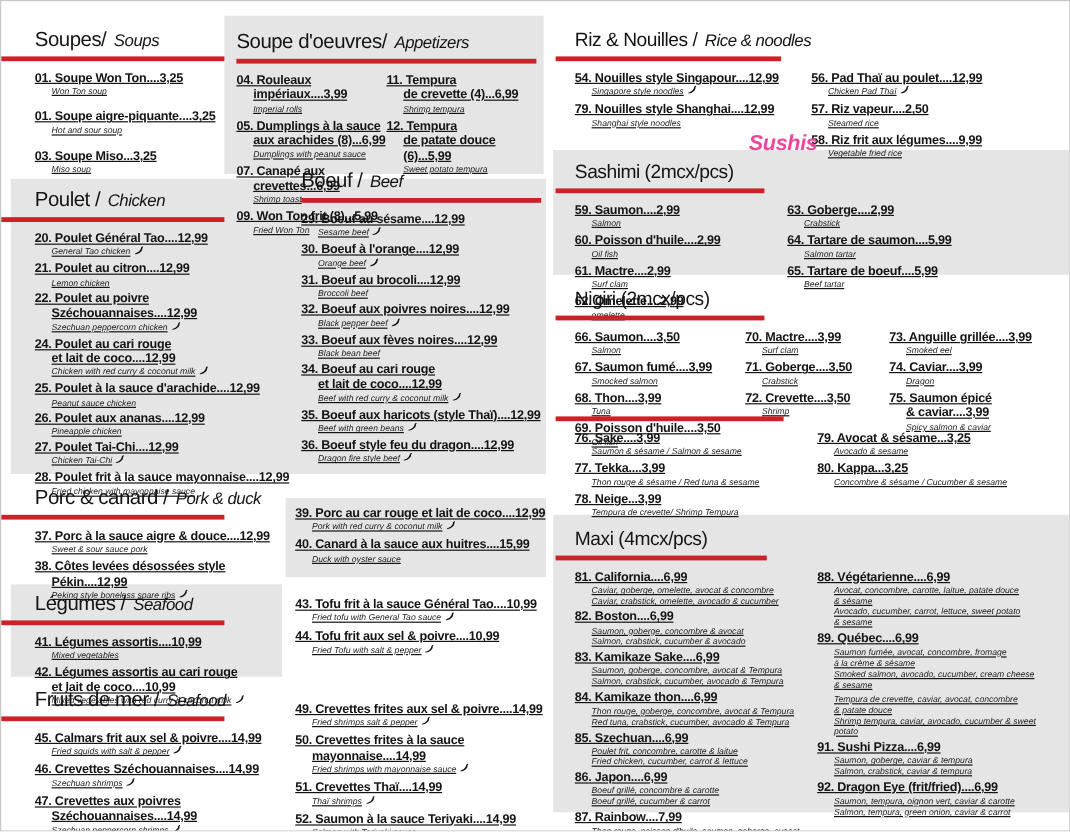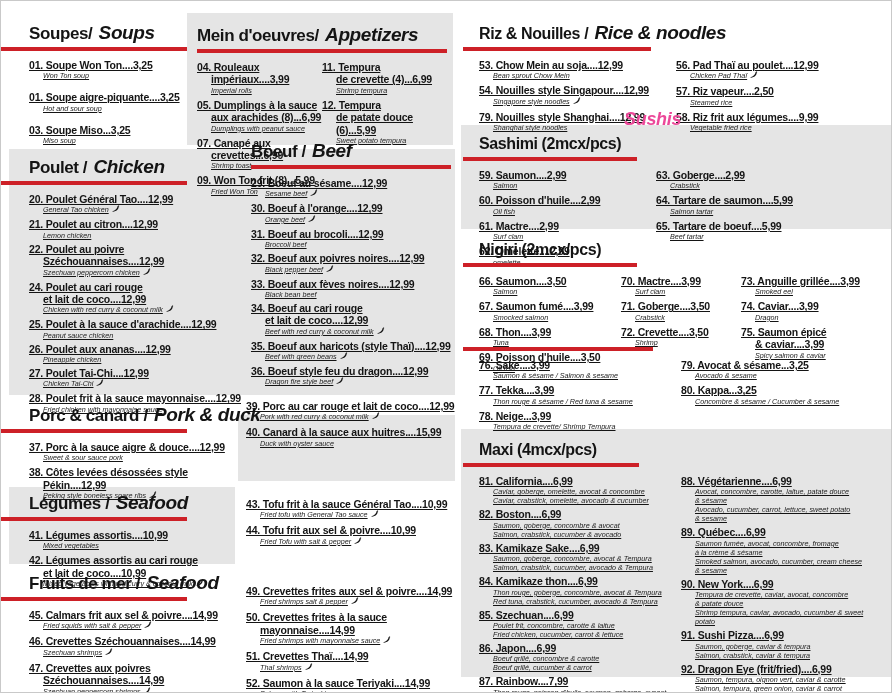--- a/index.html
+++ b/index.html
@@ -10,22 +10,22 @@
   *{box-sizing:border-box;}
   html,body{margin:0;padding:0;background:#fff;}
   .canvas{
     position:relative;width:892px;height:693px;background:#fff;overflow:hidden;
     font-family:"Liberation Sans", sans-serif;color:var(--ink);
     border:1px solid #c9c9c9;
   }
   .panel{position:absolute;background:var(--panel);z-index:0;}
   .sec{position:absolute;z-index:1;}
   .heading{margin:0;line-height:1;letter-spacing:-0.4px;white-space:nowrap;}
-  .hfr{font-weight:bold;font-size:17px;text-align:center;}
-  .hen{font-weight:bold;font-style:italic;font-size:19px;}
+  .hfr{font-weight:normal;font-size:17px;text-align:center;}
+  .hen{font-weight:normal;font-style:italic;font-size:14px;}
   .heading.small .hfr{font-size:16px;}
   .rule{height:4px;background:var(--red);margin:4px 0 8px 0;}
   .cols{display:flex;align-items:flex-start;}
   .col{flex:0 0 auto;text-decoration:underline;}
   .mi{margin-bottom:4px;}
   .roomy .mi{margin-bottom:11px;}
   .tight .mi{margin-bottom:3px;}
   .mi-title{
     font-weight:bold;font-size:10.5px;line-height:1.18;letter-spacing:-0.2px;
     white-space:pre-line;padding-left:14px;text-indent:-14px;
@@ -69,21 +69,21 @@
         </div>
         <div class="mi">
           <div class="mi-title">03. Soupe Miso...3,25</div>
           <div class="mi-desc">Miso soup</div>
         </div>
       </div>
   </section>
 
   <section class="sec" style="left:196px;top:20px;width:250px">
     <h2 class="heading">
-      <span class="hfr">Mein d'oeuvres/</span>
+      <span class="hfr">Soupe d'oeuvres/</span>
       <span class="hen">Appetizers</span>
     </h2>
     <div class="rule" style="width:250px"></div>
     <div class="cols">
       <div class="col" style="width:125px">
           <div class="mi">
             <div class="mi-title">04. Rouleaux impériaux....3,99</div>
             <div class="mi-desc">Imperial rolls</div>
           </div>
           <div class="mi">
@@ -116,24 +116,20 @@
   </section>
 
   <section class="sec" style="left:478px;top:18px;width:412px">
     <h2 class="heading small">
       <span class="hfr">Riz &amp; Nouilles /</span>
       <span class="hen">Rice &amp; noodles</span>
     </h2>
     <div class="rule" style="margin-left:-16px;width:188px"></div>
     <div class="cols">
       <div class="col" style="width:197px">
-          <div class="mi">
-            <div class="mi-title">53. Chow Mein au soja....12,99</div>
-            <div class="mi-desc">Bean sprout Chow Mein</div>
-          </div>
           <div class="mi">
             <div class="mi-title">54. Nouilles style Singapour....12,99</div>
             <div class="mi-desc">Singapore style noodles<span class="pepper"><svg width="8" height="8" viewBox="0 0 16 16">
                   <path d="M12.6 1.2c.9-.7 2.2.2 1.7 1.2-.2.4-.6.7-1.1.8.4 1.8-.3 4-2 5.9-2.3 2.6-6 4.3-9.6 4.5-.9.1-1.1-.9-.3-1.2 3.1-1 5.8-2.6 7.6-4.7 1.2-1.4 1.9-2.9 2-4.2 0-.5.3-1 .7-1.3z" fill="#141414"></path>
                 </svg></span></div>
           </div>
           <div class="mi">
             <div class="mi-title">79. Nouilles style Shanghai....12,99</div>
             <div class="mi-desc">Shanghai style noodles</div>
           </div>
@@ -447,21 +443,20 @@
             <div class="mi-desc">&amp; sesame</div>
           </div>
           <div class="mi">
             <div class="mi-title">89. Québec....6,99</div>
             <div class="mi-desc">Saumon fumée, avocat, concombre, fromage</div>
             <div class="mi-desc">à la crème &amp; sésame</div>
             <div class="mi-desc">Smoked salmon, avocado, cucumber, cream cheese</div>
             <div class="mi-desc">&amp; sesame</div>
           </div>
           <div class="mi">
-            <div class="mi-title">90. New York....6,99</div>
             <div class="mi-desc">Tempura de crevette, caviar, avocat, concombre</div>
             <div class="mi-desc">&amp; patate douce</div>
             <div class="mi-desc">Shrimp tempura, caviar, avocado, cucumber &amp; sweet</div>
             <div class="mi-desc">potato</div>
           </div>
           <div class="mi">
             <div class="mi-title">91. Sushi Pizza....6,99</div>
             <div class="mi-desc">Saumon, goberge, caviar &amp; tempura</div>
             <div class="mi-desc">Salmon, crabstick, caviar &amp; tempura</div>
           </div>
@@ -486,21 +481,21 @@
           <div class="mi-desc">Sweet &amp; sour sauce pork</div>
         </div>
         <div class="mi">
           <div class="mi-title">38. Côtes levées désossées style Pékin....12,99</div>
           <div class="mi-desc">Peking style boneless spare ribs<span class="pepper"><svg width="8" height="8" viewBox="0 0 16 16">
                 <path d="M12.6 1.2c.9-.7 2.2.2 1.7 1.2-.2.4-.6.7-1.1.8.4 1.8-.3 4-2 5.9-2.3 2.6-6 4.3-9.6 4.5-.9.1-1.1-.9-.3-1.2 3.1-1 5.8-2.6 7.6-4.7 1.2-1.4 1.9-2.9 2-4.2 0-.5.3-1 .7-1.3z" fill="#141414"></path>
               </svg></span></div>
         </div>
       </div>
   </section>
-  <div class="sec col" style="left:245px;top:399px;width:210px">
+  <div class="sec col" style="left:245px;top:421px;width:210px">
       <div class="mi">
         <div class="mi-title">39. Porc au car rouge et lait de coco....12,99</div>
         <div class="mi-desc">Pork with red curry &amp; coconut milk<span class="pepper"><svg width="8" height="8" viewBox="0 0 16 16">
               <path d="M12.6 1.2c.9-.7 2.2.2 1.7 1.2-.2.4-.6.7-1.1.8.4 1.8-.3 4-2 5.9-2.3 2.6-6 4.3-9.6 4.5-.9.1-1.1-.9-.3-1.2 3.1-1 5.8-2.6 7.6-4.7 1.2-1.4 1.9-2.9 2-4.2 0-.5.3-1 .7-1.3z" fill="#141414"></path>
             </svg></span></div>
       </div>
       <div class="mi">
         <div class="mi-title">40. Canard à la sauce aux huitres....15,99</div>
         <div class="mi-desc">Duck with oyster sauce</div>
       </div>

